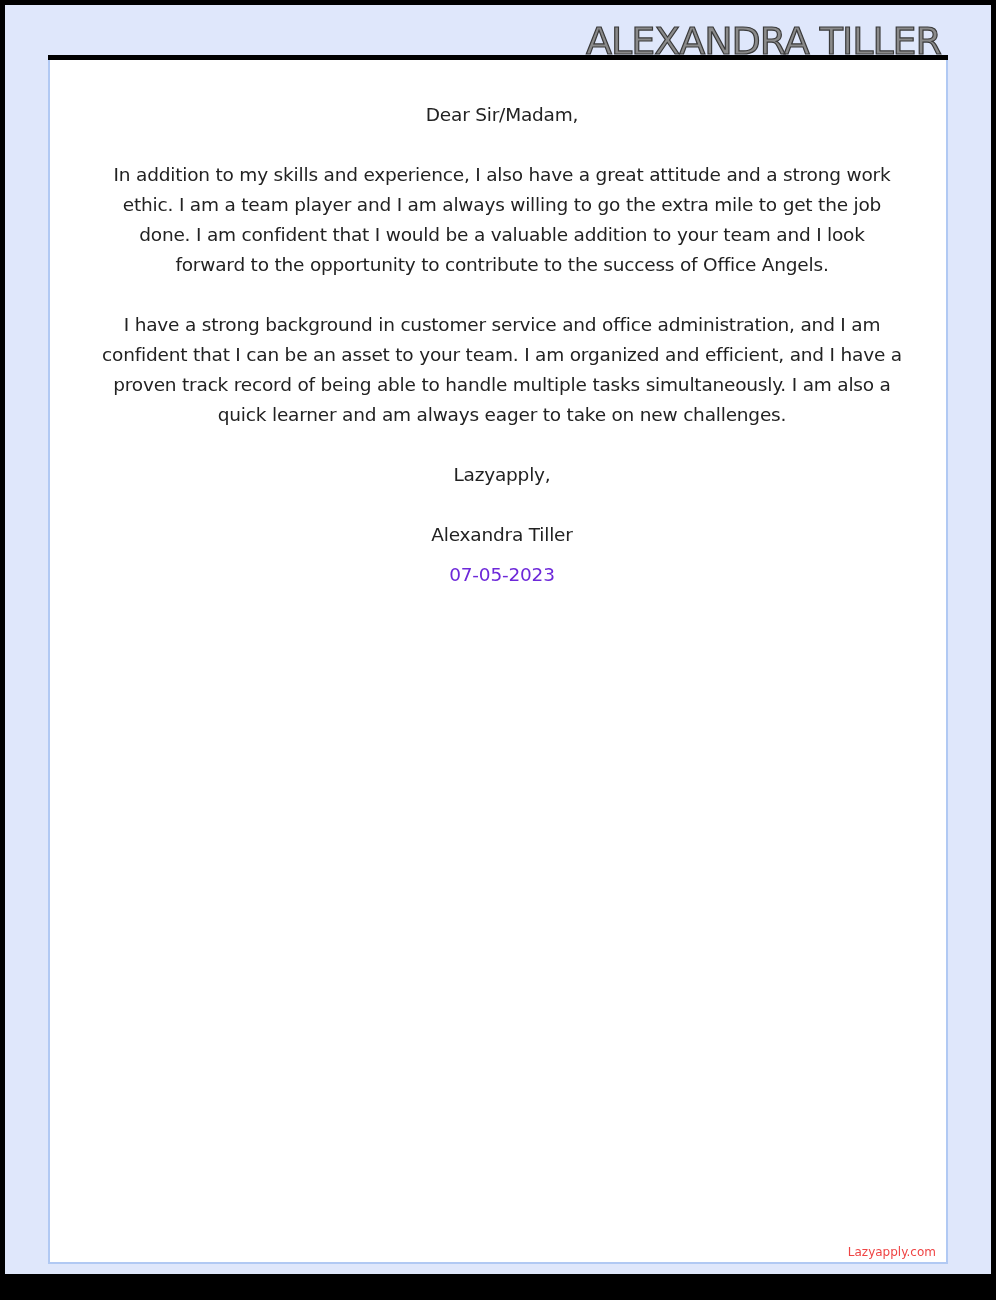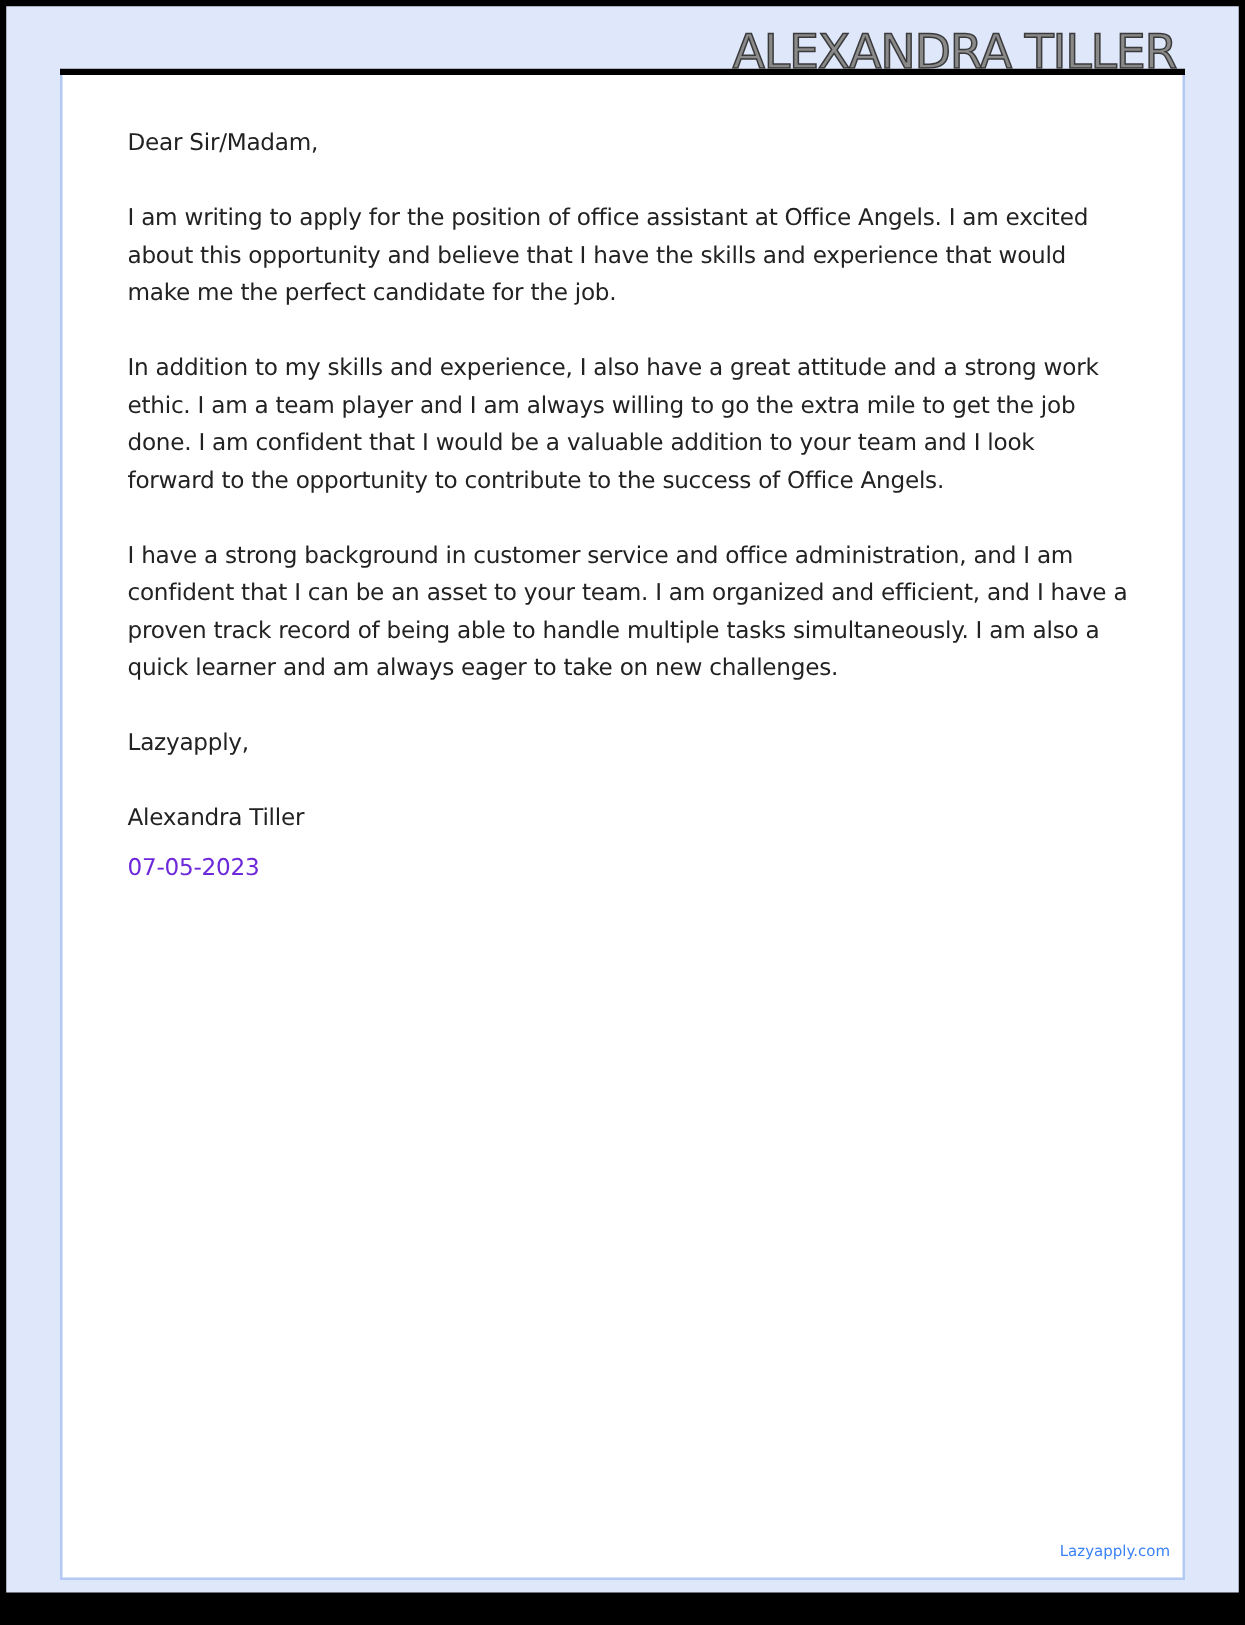--- a/index.html
+++ b/index.html
@@ -20,46 +20,46 @@
     font-weight: normal;
     line-height: 44px;
   }
   .page {
     position: absolute; left: 43px; top: 50px; width: 900px; height: 1209px;
     background: #fff;
     border-left: 2px solid #b1c9f3;
     border-right: 2px solid #b1c9f3;
     border-bottom: 2px solid #b1c9f3;
     box-sizing: border-box;
+    text-align: center;
   }
   .top-bar {
     position: absolute; left: 43px; top: 50px; width: 900px; height: 5px; background: #000;
   }
   .content {
     position: absolute; left: 52px; top: 45px; width: 800px;
     font-size: 18.5px; line-height: 30px; color: #222;
     letter-spacing: -0.2px;
   }
   .content p { margin: 0 0 30px 0; }
   .content .sig { margin: 0 0 10px 0; }
   .content .date { color: #6d28d9; margin: 0; }
   .footer-brand {
-    position: absolute; right: 10px; bottom: 13px;
-    font-size: 12px; color: #3b82f6; line-height: 16px;
+    position: absolute; right: 10px; bottom: 2px;
+    font-size: 12px; color: #ef4444; line-height: 16px;
   }
 </style>
 </head>
 <body>
 
 <div class="frame">
   <div class="header-name">ALEXANDRA TILLER</div>
   <div class="page">
     <div class="content">
       <p>Dear Sir/Madam,</p>
-      <p>I am writing to apply for the position of office assistant at Office Angels. I am excited about this opportunity and believe that I have the skills and experience that would make me the perfect candidate for the job.</p>
       <p>In addition to my skills and experience, I also have a great attitude and a strong work ethic. I am a team player and I am always willing to go the extra mile to get the job done. I am confident that I would be a valuable addition to your team and I look forward to the opportunity to contribute to the success of Office Angels.</p>
       <p>I have a strong background in customer service and office administration, and I am confident that I can be an asset to your team. I am organized and efficient, and I have a proven track record of being able to handle multiple tasks simultaneously. I am also a quick learner and am always eager to take on new challenges.</p>
       <p>Lazyapply,</p>
       <p class="sig">Alexandra Tiller</p>
       <p class="date">07-05-2023</p>
     </div>
     <div class="footer-brand">Lazyapply.com</div>
   </div>
   <div class="top-bar"></div>
 </div>

